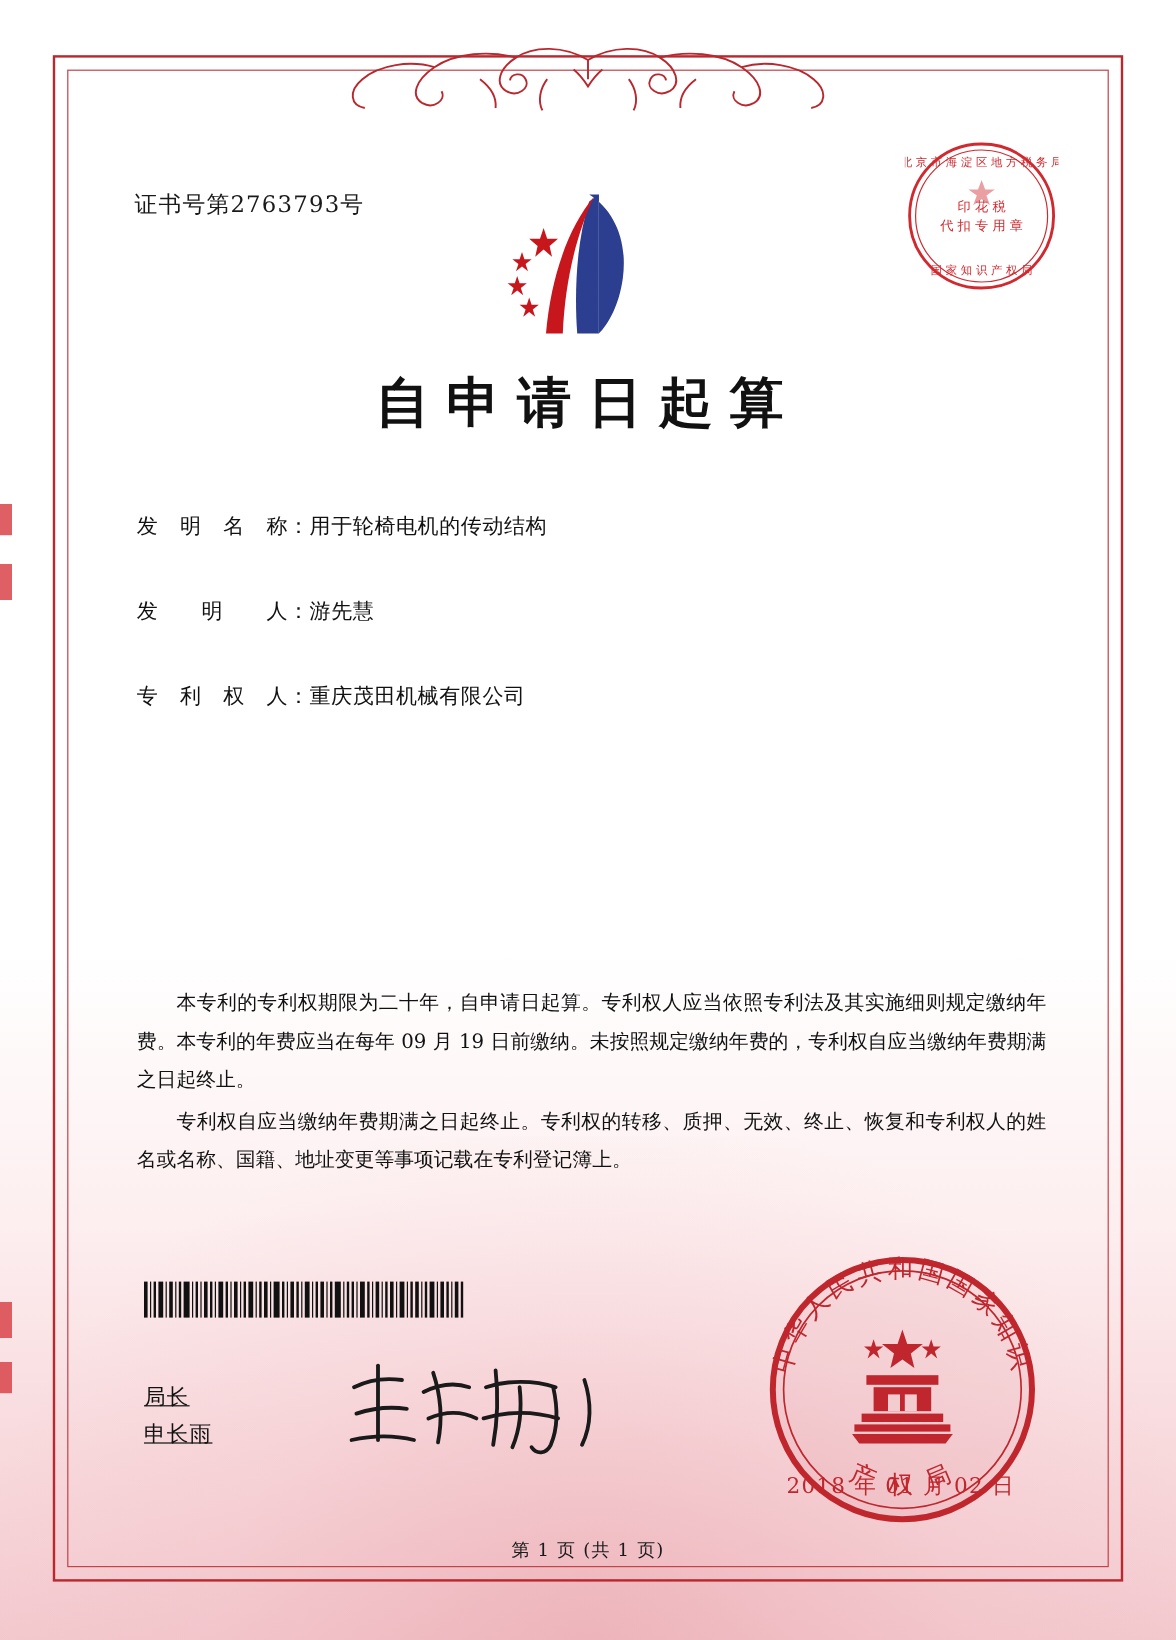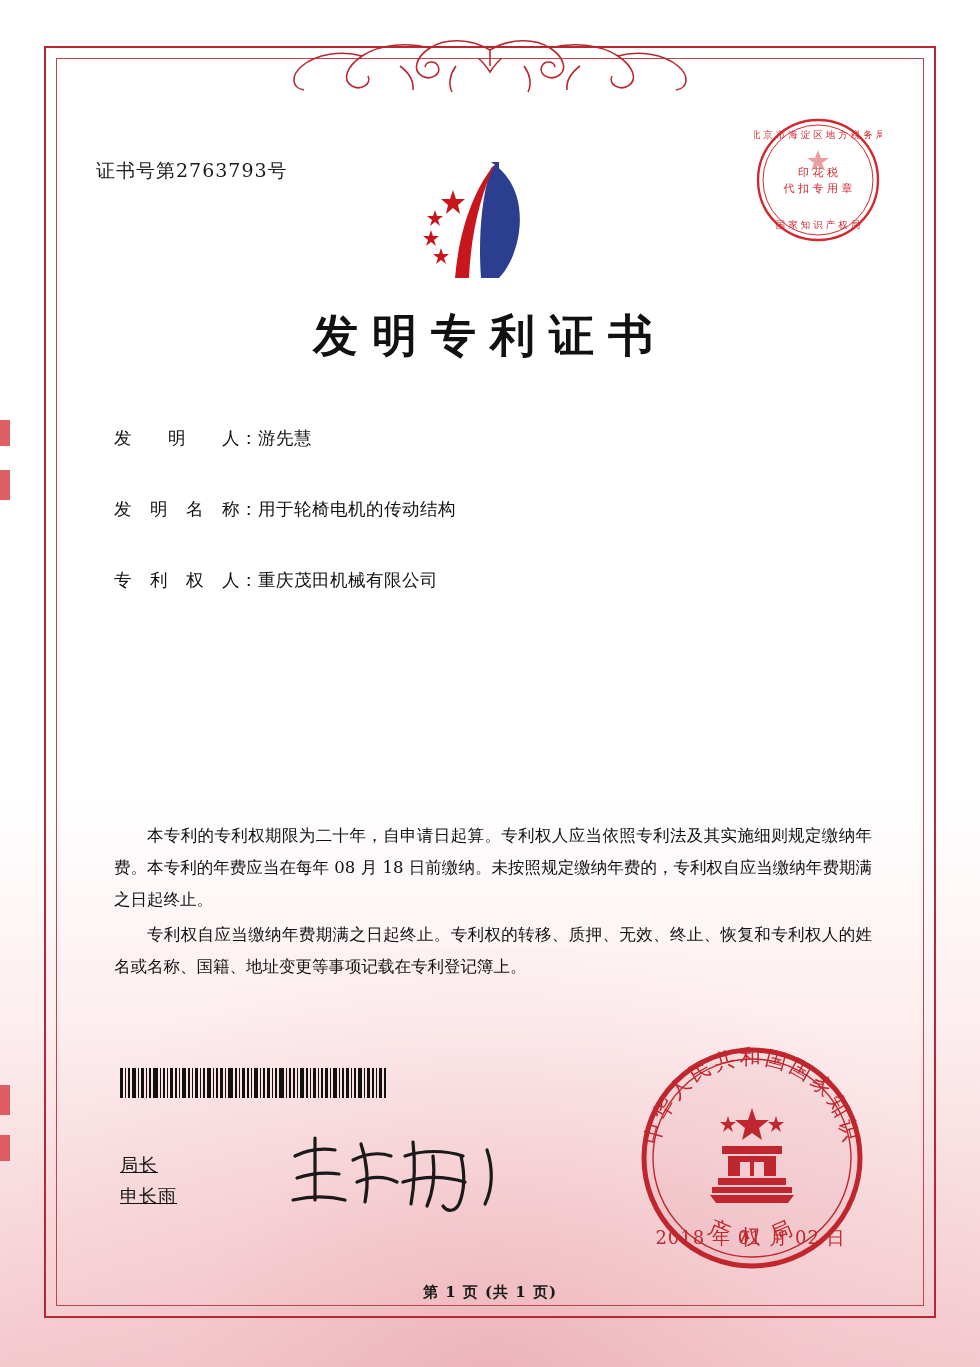--- a/index.html
+++ b/index.html
@@ -66,21 +66,21 @@
   }
 
   .content {
     position: absolute;
     left: 56px; top: 58px;
     width: 868px; height: 1248px;
   }
 
   .cert-no {
     position: absolute;
-    left: 40px;
+    left: 56px;
     top: 100px;
     font-size: 19px;
     letter-spacing: 1px;
     color: #1a1a1a;
     font-family: "DejaVu Serif", "Liberation Serif", serif;
   }
 
   
   .emblem {
     position: absolute;
@@ -202,21 +202,20 @@
   }
 
   .footer {
     position: absolute;
     left: 0; right: 0;
     top: 1225px;
     text-align: center;
     font-size: 15px;
     color: #1a1a1a;
     letter-spacing: 1px;
-    font-weight: bold;
   }
 </style>
 </head>
 <body>
 
 <div class="page">
 
   <div class="wash"></div>
 
   <div class="stub s1"></div>
@@ -266,36 +265,36 @@
       <circle cx="64" cy="64" r="55" fill="none" stroke="#d02a30" stroke-width="1"></circle>
       <g fill="#d02a30" font-family="DejaVu Serif, serif" font-size="9.5">
         <text x="64" y="22" text-anchor="middle">北 京 市 海 淀 区 地 方 税 务 局</text>
         <text x="64" y="60" text-anchor="middle" font-size="11">印 花 税</text>
         <text x="64" y="76" text-anchor="middle" font-size="11">代 扣 专 用 章</text>
         <text x="64" y="112" text-anchor="middle">国 家 知 识 产 权 局</text>
       </g>
       <path d="M64 34 L67 42 L75 42 L68 47 L71 55 L64 50 L57 55 L60 47 L53 42 L61 42 Z" fill="#d02a30" opacity="0.45"></path>
     </svg>
 
-    <div class="title">发明专利证书</div>
+    <div class="title">自申请日起算</div>
 
     <div class="fields">
       <div class="field">
-        <span class="lab">发　　明　　人：</span><span class="val">游先慧</span>
+        <span class="lab">发　明　名　称：</span><span class="val">用于轮椅电机的传动结构</span>
       </div>
       <div class="field">
-        <span class="lab">发　明　名　称：</span><span class="val">用于轮椅电机的传动结构</span>
+        <span class="lab">发　　明　　人：</span><span class="val">游先慧</span>
       </div>
       <div class="field">
         <span class="lab">专　利　权　人：</span><span class="val">重庆茂田机械有限公司</span>
       </div>
     </div>
 
     <div class="paras">
-      <p>本专利的专利权期限为二十年，自申请日起算。专利权人应当依照专利法及其实施细则规定缴纳年费。本专利的年费应当在每年 08 月 18 日前缴纳。未按照规定缴纳年费的，专利权自应当缴纳年费期满之日起终止。</p>
+      <p>本专利的专利权期限为二十年，自申请日起算。专利权人应当依照专利法及其实施细则规定缴纳年费。本专利的年费应当在每年 09 月 19 日前缴纳。未按照规定缴纳年费的，专利权自应当缴纳年费期满之日起终止。</p>
       <p>专利权自应当缴纳年费期满之日起终止。专利权的转移、质押、无效、终止、恢复和专利权人的姓名或名称、国籍、地址变更等事项记载在专利登记簿上。</p>
     </div>
 
     <div class="barcode">
       <i style="width:3px"></i>
         <i style="width:1px"></i>
         <i style="width:2px"></i>
         <i style="width:4px"></i>
       <i style="width:1px"></i>
         <i style="width:3px"></i>

